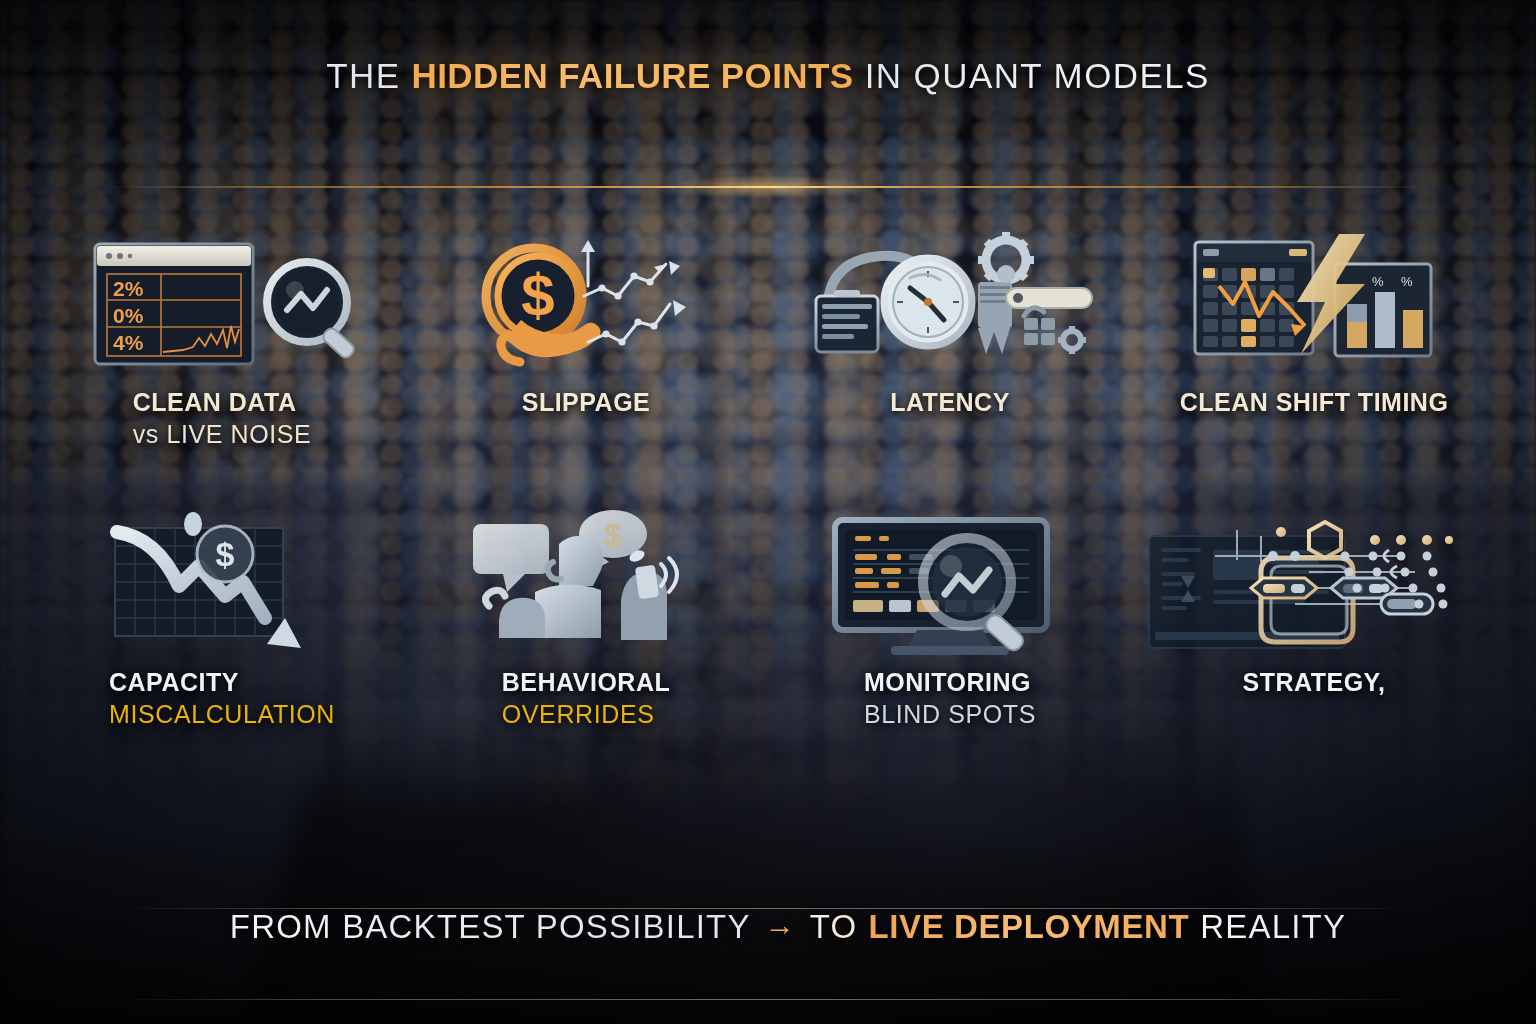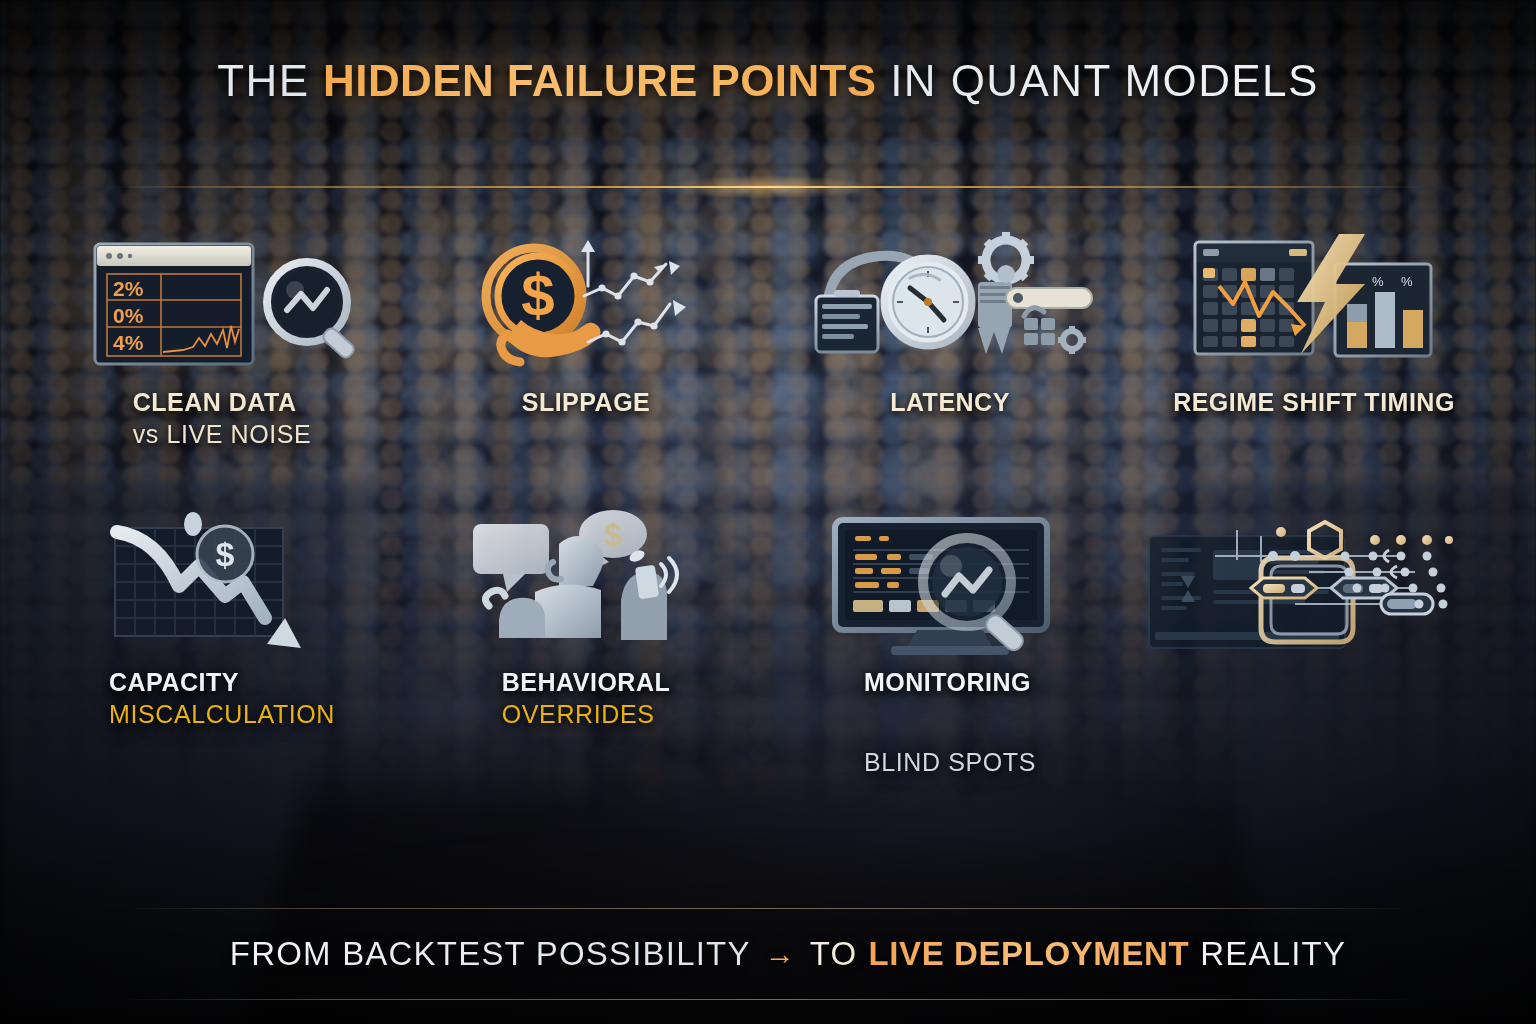--- a/index.html
+++ b/index.html
@@ -78,21 +78,21 @@
   
   .title-block { position:absolute; top:34px; left:0; right:0; text-align:center; }
   .title-line1 {
     font-size:46px; letter-spacing:2.2px; font-weight:400;
     background:linear-gradient(100deg,#eef1f4 0%,#e3e7ec 26%,#ead9bf 46%,#f2cf9b 62%,#f6d7a6 82%,#f8ddb2 100%);
     -webkit-background-clip:text; background-clip:text; color:transparent;
     text-shadow:0 0 26px rgba(0,0,0,.9);
     filter:drop-shadow(0 2px 5px rgba(0,0,0,.95));
     padding-bottom:2px;
   }
-  .title-line2 { font-size:44px; letter-spacing:1.4px; margin-top:22px; white-space:nowrap; }
+  .title-line2 { font-size:35px; letter-spacing:1.4px; margin-top:22px; white-space:nowrap; }
   .t2-plain {
     font-weight:400;
     background:linear-gradient(100deg,#e9edf2 0%,#dfe4ea 55%,#e7ecf1 100%);
     -webkit-background-clip:text; background-clip:text; color:transparent;
     filter:drop-shadow(0 2px 5px rgba(0,0,0,.95));
   }
   .t2-accent {
     font-weight:700; letter-spacing:.4px;
     background:linear-gradient(100deg,#f3a94f 0%,#f7bd6e 40%,#f6b75f 70%,#f3a94f 100%);
     -webkit-background-clip:text; background-clip:text; color:transparent;
@@ -136,33 +136,33 @@
     font-size:25px; font-weight:700; letter-spacing:.5px;
   }
   .tile-label .l1 { display:block; }
   .tile-label .l2 { display:block; font-weight:400; letter-spacing:.6px; }
   
   .row1 .tile-label { color:#f4ead4; text-shadow:0 2px 7px rgba(0,0,0,.95), 0 0 22px rgba(0,0,0,.7); }
   .row1 .tile-label .l2 { color:#f0e4cc; }
   
   .row2 .tile-label { color:#f2f5f8; text-shadow:0 2px 7px rgba(0,0,0,.95), 0 0 22px rgba(0,0,0,.75); }
   .row2 .tile-label .l2 { color:#eab308; }
-  .row2 .tile-label .dim { color:#cfd7e0;margin-top:48px; }
+  .row2 .tile-label .dim { color:#cfd7e0; }
 
   
   .footer { position:absolute; left:0; right:0; bottom:24px; height:92px; }
   .footer-rule {
     position:absolute; left:120px; right:120px; height:1px;
     background:linear-gradient(90deg, rgba(190,170,140,0) 0%, rgba(190,170,140,.42) 16%, rgba(205,185,155,.55) 50%, rgba(190,170,140,.42) 84%, rgba(190,170,140,0) 100%);
   }
   .footer-rule.top { top:0; }
   .footer-rule.bot { bottom:0; }
   .footer-inner {
     position:absolute; inset:0; display:flex;
-    align-items:center; justify-content:center; gap:0;
+    align-items:flex-start; justify-content:center; gap:0;
     font-size:33px; letter-spacing:1.2px; white-space:nowrap;margin-left:40px;
   }
   .f-plain {
     font-weight:400;
     background:linear-gradient(100deg,#f3f5f7 0%,#e7ebf0 45%,#dfe5ec 100%);
     -webkit-background-clip:text; background-clip:text; color:transparent;
     filter:drop-shadow(0 2px 5px rgba(0,0,0,.95));
   }
   .f-arrow { color:#f0a košík; }
   .f-arrow { color:#f2a95a; margin:0 14px; font-size:30px; filter:drop-shadow(0 2px 5px rgba(0,0,0,.9)); }
@@ -468,21 +468,21 @@
             <rect x="214" y="80" width="20" height="38" fill="#d5a862"></rect>
             <g fill="#d8dee6" font-family="Liberation Sans, sans-serif" font-size="13">
               <text x="183" y="56">%</text>
                 <text x="212" y="56">%</text>
             </g>
 
             <path d="M150 4 L108 72 L136 72 L112 124 L176 54 L146 54 L176 4 Z" fill="url(#boltG)" opacity=".95"></path>
           </svg>
         </div>
         <div class="tile-label">
-          <span class="l1">REGIME SHIFT TIMING</span>
+          <span class="l1">CLEAN SHIFT TIMING</span>
         </div>
       </div>
     </div>
 
     <div class="row row2">
 
       <div class="tile">
         <div class="icon-wrap">
           <svg width="250" height="150" viewBox="0 0 250 150">
             <defs>
@@ -717,20 +717,21 @@
               <circle cx="132" cy="22" r="5"></circle>
             </g>
 
             <g fill="none" stroke="#c6d0db" stroke-width="3">
               <path d="M240 40 q-10 6 0 12"></path>
               <path d="M248 56 q-12 6 0 12"></path>
             </g>
           </svg>
         </div>
         <div class="tile-label">
+          <span class="l1">STRATEGY,</span>
         </div>
       </div>
     </div>
   </div>
 
   <div class="footer">
     <div class="footer-rule top"></div>
     <div class="footer-rule bot"></div>
     <div class="footer-inner">
       <span class="f-plain">FROM BACKTEST POSSIBILITY</span>

